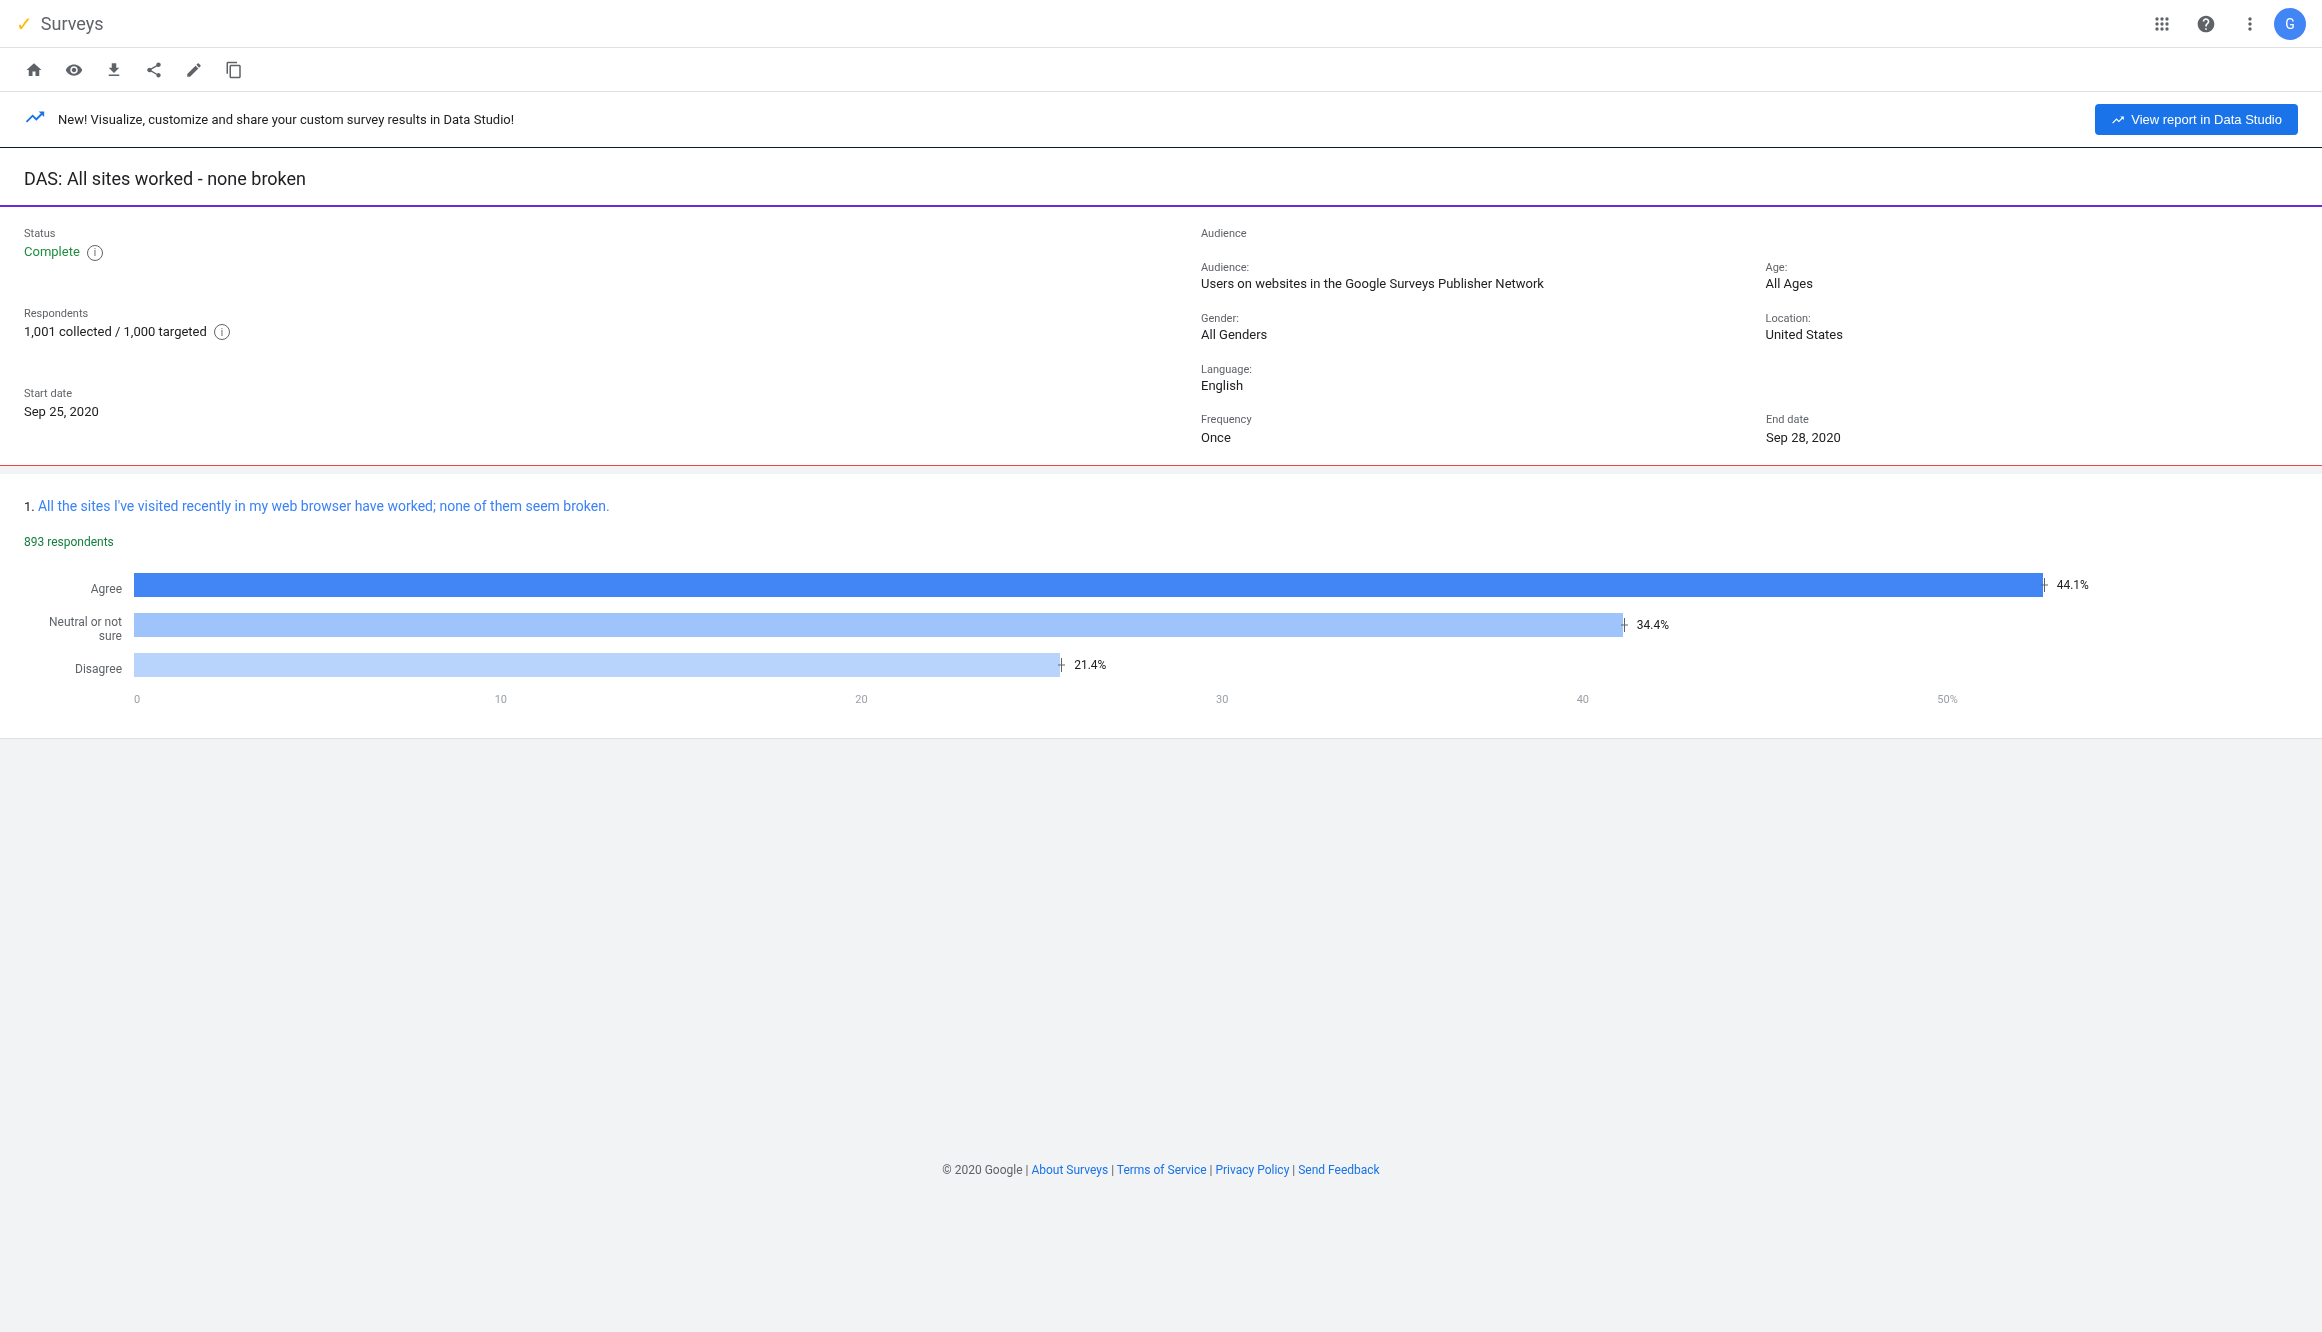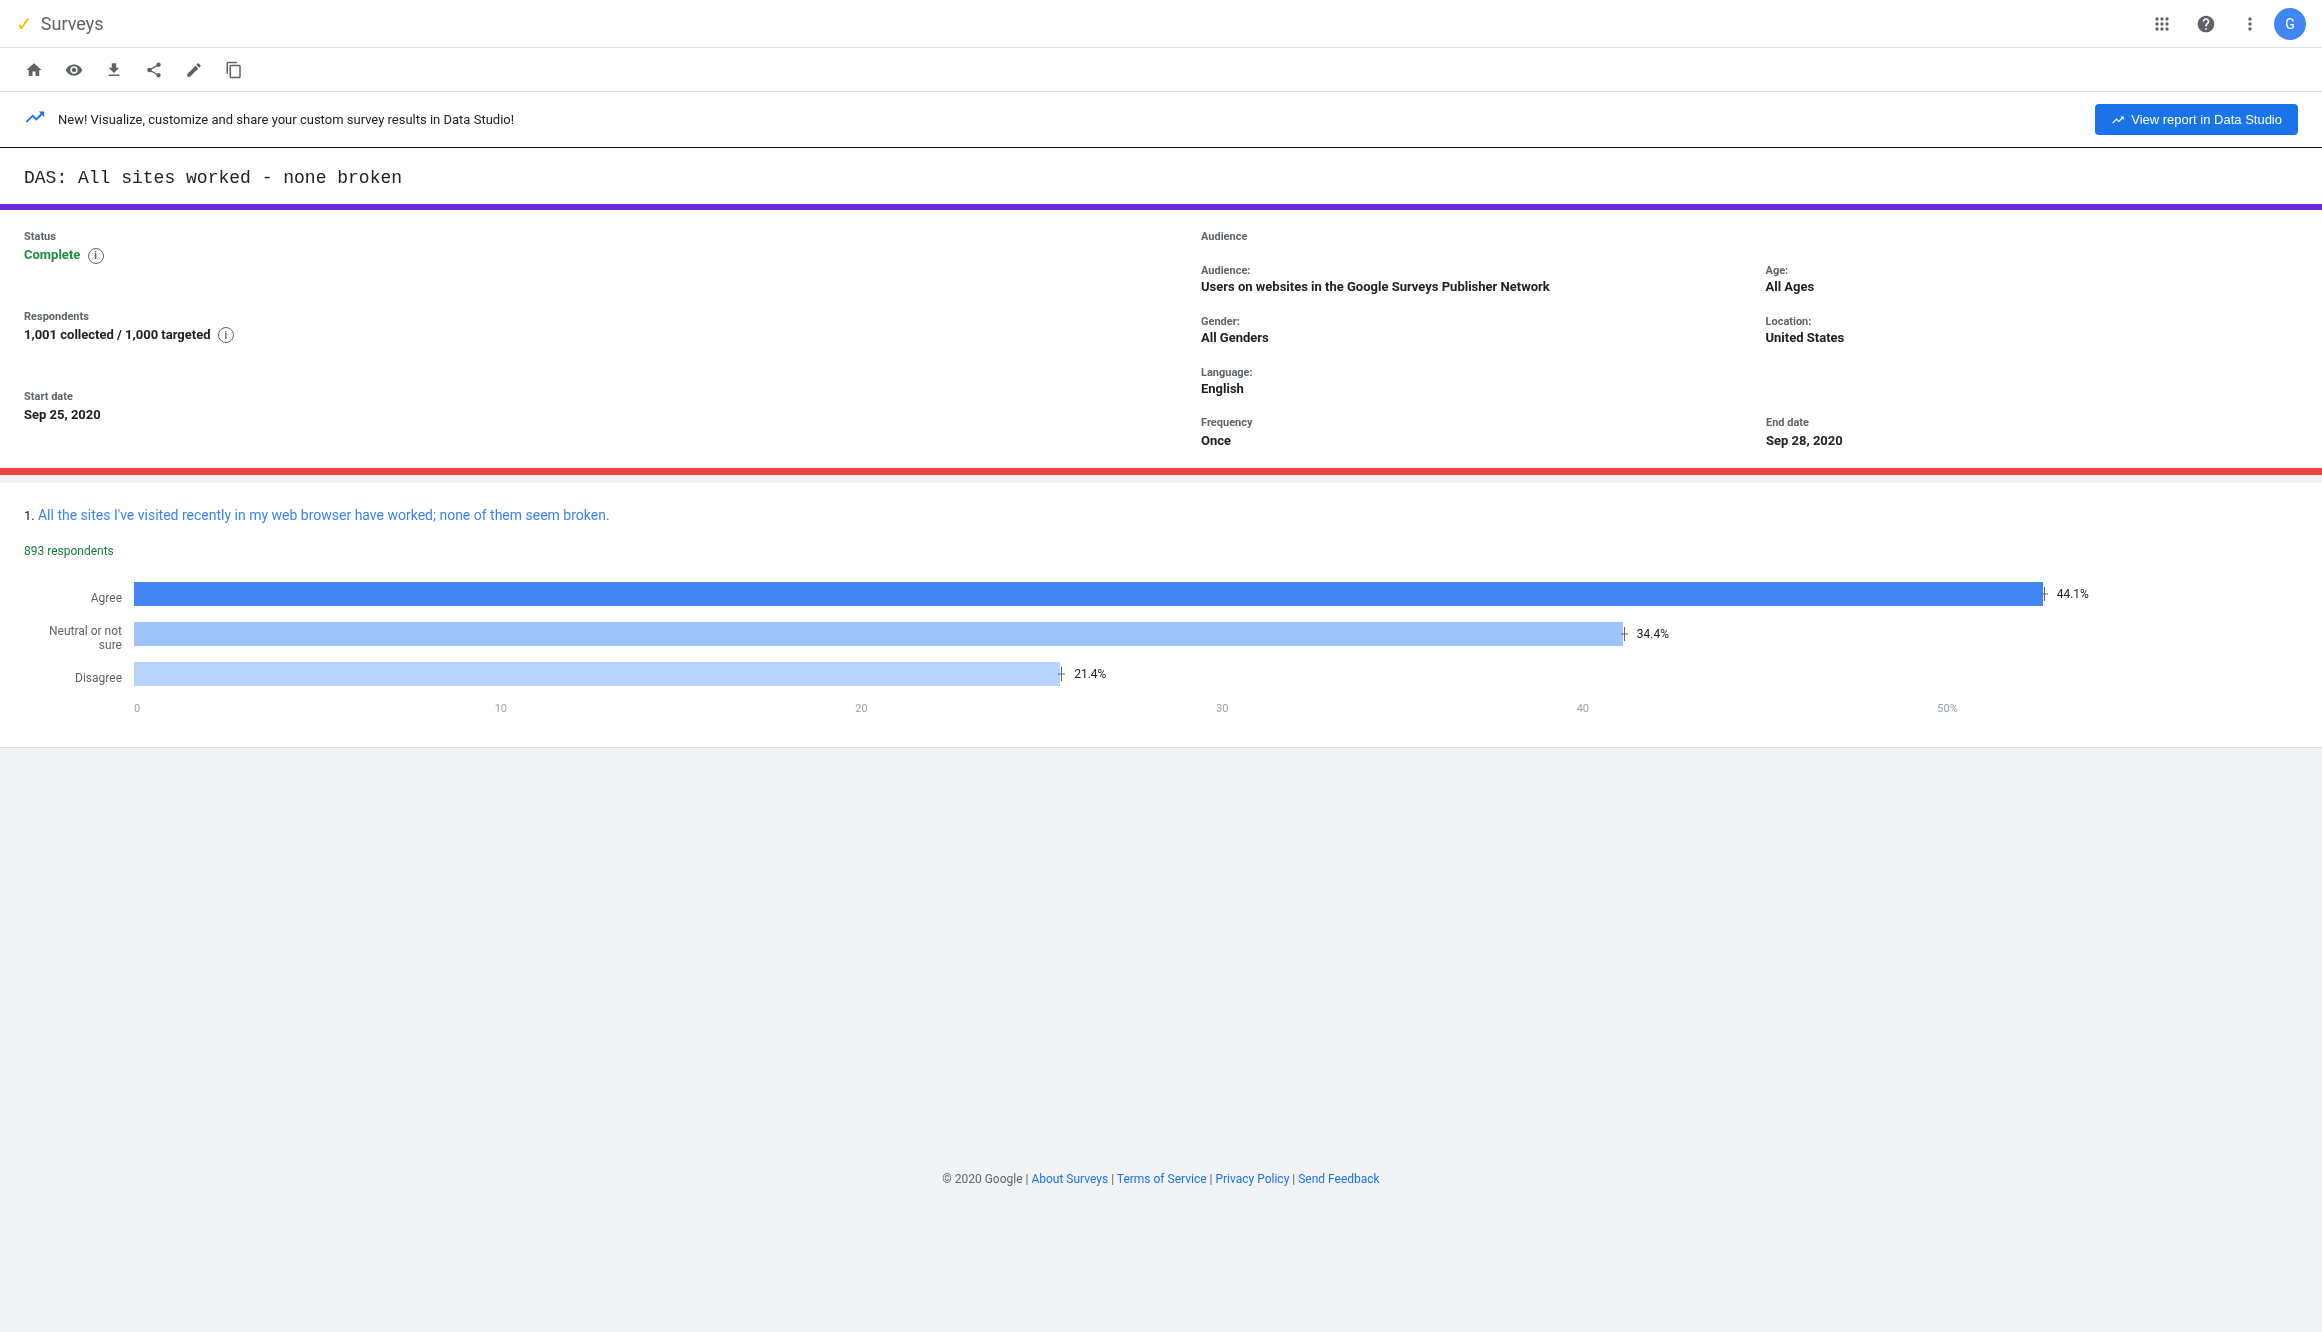--- a/index.html
+++ b/index.html
@@ -44,27 +44,27 @@
     }
     .banner-icon { color: #1a73e8; font-size: 22px; }
     .banner-text { font-size: 13px; color: #202124; flex: 1; }
     .banner-btn {
       background: #1a73e8; color: #fff; border: none; border-radius: 4px;
       padding: 8px 16px; cursor: pointer; font-size: 13px; display: flex; align-items: center; gap: 6px;
       white-space: nowrap;
     }
 
     
-    .survey-title-section { padding: 20px 24px 16px; border-bottom: 6px solid #6d28d9; font-family: Liberation Mono, monospace; }
+    .survey-title-section { padding: 20px 24px 16px; border-bottom: 2px solid #6d28d9; }
     .survey-title { font-size: 18px; font-weight: 400; color: #202124; }
 
     
     .info-grid {
       display: grid; grid-template-columns: 1fr 1fr; padding: 20px 24px;
-      border-bottom: 7px solid #ef4444; gap: 20px 0; font-weight: bold;
+      border-bottom: 1px solid #ef4444; gap: 20px 0;
     }
     .info-left { display: grid; grid-template-columns: 1fr; gap: 20px; }
     .info-block { }
     .info-label { font-size: 11px; color: #5f6368; margin-bottom: 4px; text-transform: none; }
     .info-value { font-size: 13px; color: #202124; }
     .info-value.complete { color: #1e8e3e; font-size: 13px; }
     .info-icon { display: inline-flex; align-items: center; justify-content: center; width: 16px; height: 16px; border-radius: 50%; border: 1px solid #5f6368; color: #5f6368; font-size: 10px; cursor: pointer; margin-left: 4px; vertical-align: middle; }
     .sampling-title { font-size: 11px; color: #5f6368; margin-bottom: 12px; }
     .sampling-grid { display: grid; grid-template-columns: 1fr 1fr; gap: 12px 32px; }
     .sampling-item-label { font-size: 11px; color: #5f6368; margin-bottom: 2px; margin-top: 9px; }

